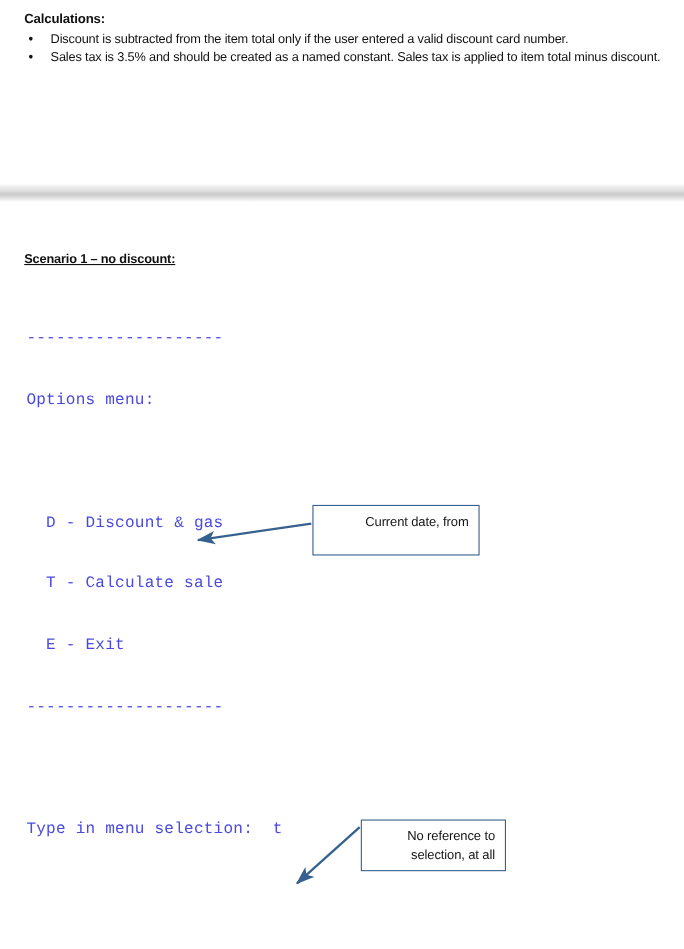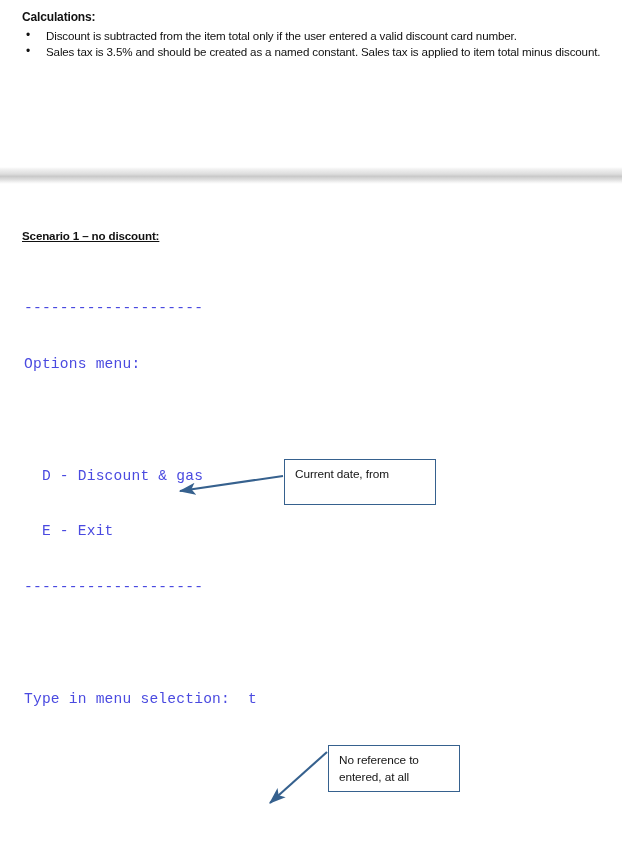--- a/index.html
+++ b/index.html
@@ -106,20 +106,21 @@
     box-sizing: border-box;
     border: 1.4px solid #36618e;
     background: #ffffff;
     padding: 6px 9px 6px 10px;
     font-family: "Liberation Sans", sans-serif;
     font-size: 11.8px;
     line-height: 16.5px;
     color: #141414;
     letter-spacing: -0.1px;
     z-index: 5;
+    text-align: right;
   }
   .callout .cl { display: block; white-space: nowrap; }
 
   #callout-date   { left: 284px; top: 459px;  width: 152px; height: 46px; }
   #callout-nodisc { left: 328px; top: 745px;  width: 132px; height: 47px; }
 
   
   .arrow-layer {
     position: absolute;
     left: 0; top: 0;
@@ -148,20 +149,21 @@
 
 <div class="divider"></div>
 
 <div class="scenario-label">Scenario 1 – no discount:</div>
 
 <div class="console">
   <span class="line">--------------------</span>
   <span class="line">Options menu:</span>
   <span class="blank"> </span>
   <span class="line">  D - Discount &amp; gas</span>
+  <span class="line">  T - Calculate sale</span>
   <span class="line">  E - Exit</span>
   <span class="line">--------------------</span>
   <span class="blank"> </span>
   <span class="line">Type in menu selection:  t</span>
   <span class="blank"> </span>
   <span class="blank"> </span>
   
   
   
   
@@ -181,14 +183,14 @@
 
   <line x1="327" y1="752" x2="270" y2="803" stroke="#36618e" stroke-width="2.1" marker-end="url(#ah)"></line>
 </svg>
 
 <div class="callout" id="callout-date">
   <span class="cl">Current date, from</span>
 </div>
 
 <div class="callout" id="callout-nodisc">
   <span class="cl">No reference to</span>
-  <span class="cl">entered, at all</span>
+  <span class="cl">selection, at all</span>
 </div>
 
 </body></html>

